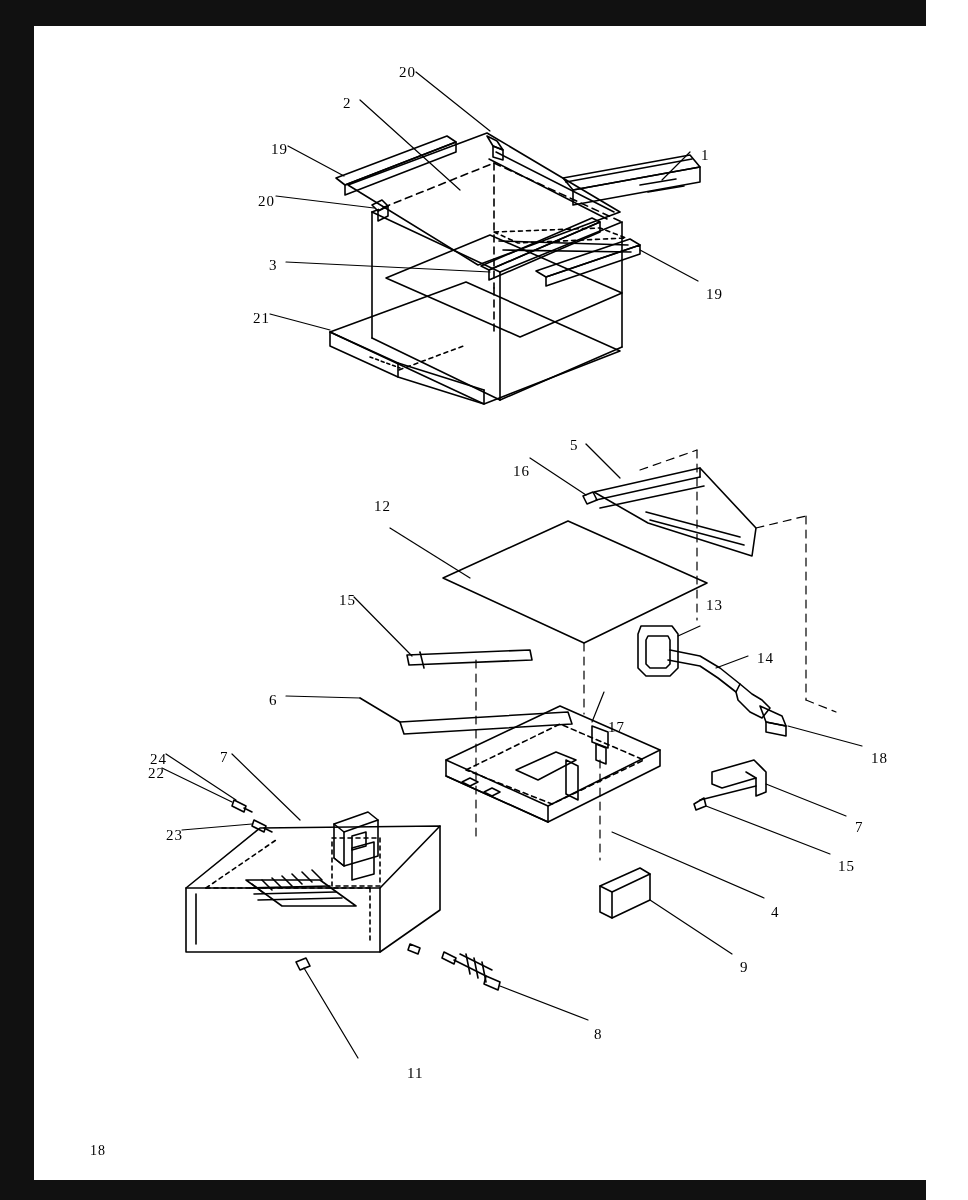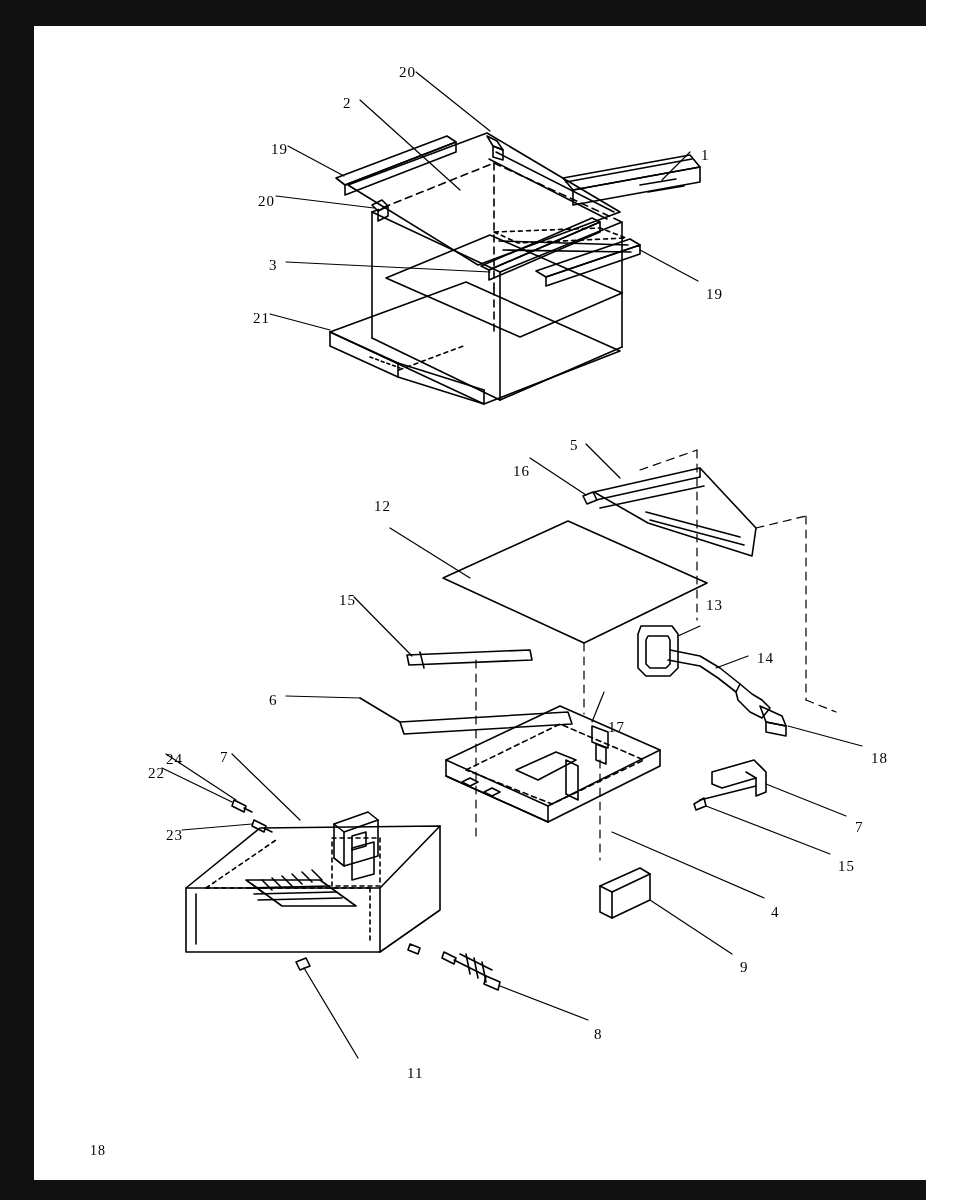--- a/index.html
+++ b/index.html
@@ -324,21 +324,21 @@
   <div class="callout" style="left:253px; top:310px;text-align:right;">21</div>
   <div class="callout" style="left:570px; top:437px;">5</div>
   <div class="callout" style="left:513px; top:453px;margin-top:10px;">16</div>
   <div class="callout" style="left:374px; top:498px;">12</div>
   <div class="callout" style="left:339px; top:592px;">15</div>
   <div class="callout" style="left:706px; top:597px;">13</div>
   <div class="callout" style="left:757px; top:650px;">14</div>
   <div class="callout" style="left:608px; top:687px;margin-top:32px;">17</div>
   <div class="callout" style="left:269px; top:692px;">6</div>
   <div class="callout" style="left:871px; top:750px;">18</div>
-  <div class="callout" style="left:166px; top:751px;">24</div>
+  <div class="callout" style="left:150px; top:751px;">24</div>
   <div class="callout" style="left:220px; top:749px;">7</div>
   <div class="callout" style="left:148px; top:765px;">22</div>
   <div class="callout" style="left:855px; top:819px;">7</div>
   <div class="callout" style="left:166px; top:827px;">23</div>
   <div class="callout" style="left:838px; top:858px;">15</div>
   <div class="callout" style="left:771px; top:904px;">4</div>
   <div class="callout" style="left:740px; top:959px;">9</div>
   <div class="callout" style="left:594px; top:1026px;">8</div>
   <div class="callout" style="left:363px; top:1065px;margin-left:44px;">11</div>
 

